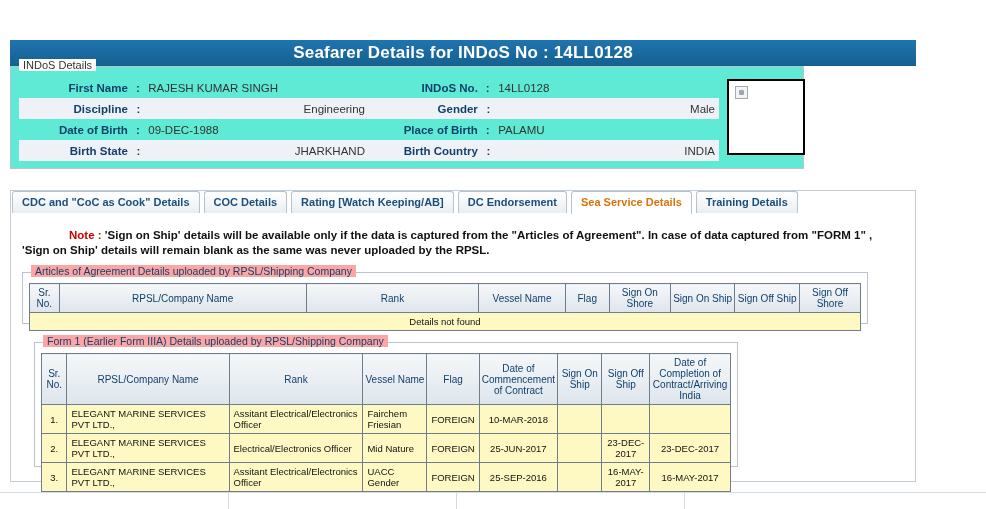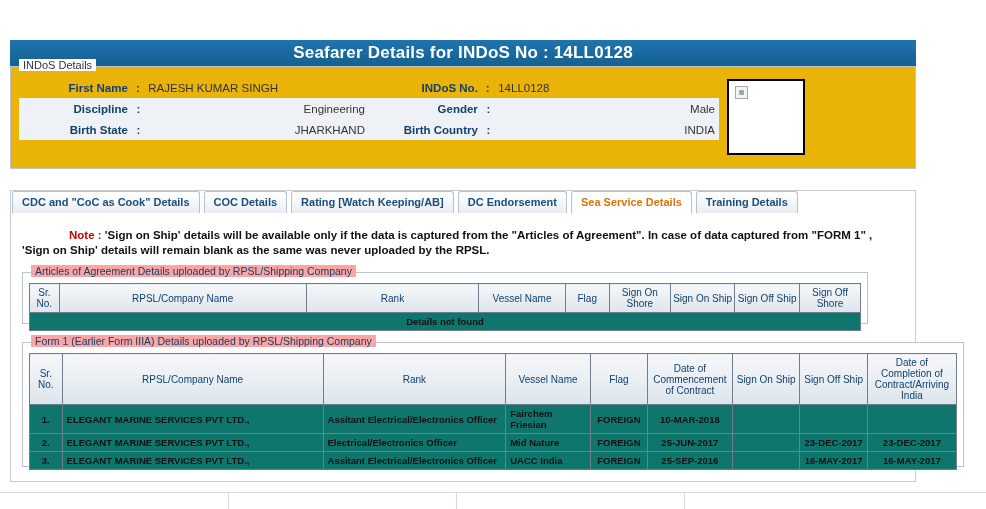--- a/index.html
+++ b/index.html
@@ -31,23 +31,23 @@
     font-size: 17px;
     text-align: center;
     line-height: 26px;
     letter-spacing: .2px;
   }
 
   
   .indos-fieldset {
     position: absolute;
     left: 10px; top: 66px;
-    width: 906px; height: 103px;
+    width: 794px; height: 103px;
     border: 1px solid #b9c4cf;
-    background: #eab308;
+    background: #5eead4;
   }
   .indos-legend {
     position: absolute;
     left: 8px; top: -8px;
     background: #ffffff;
     padding: 0 4px;
     font-size: 11px;
     color: #333;
   }
   .indos-table {
@@ -161,44 +161,44 @@
   .inner-legend {
     position: absolute;
     left: 8px; top: -8px;
     background: #fca5a5;
     padding: 0 4px;
     font-size: 10.5px;
     color: #12406b;
     white-space: nowrap;
   }
   #aoa-fs { left: 22px; top: 272px; width: 846px; height: 52px; }
-  #form1-fs { left: 22px; top: 342px; width: 942px; height: 125px; }
+  #form1-fs { left: 34px; top: 342px; width: 704px; height: 125px; }
 
   table.grid {
     border-collapse: collapse;
     width: 100%;
   }
   table.grid th {
     border: 1px solid #6f7d8c;
     background: #e8edf2;
     background: linear-gradient(#f6f8fa, #dde5ec);
     color: #12406b;
     font-size: 10px;
     font-weight: normal;
     text-align: center;
     padding: 3px 2px;
     line-height: 11px;
   }
   table.grid td {
     border: 1px solid #6f7d8c;
     font-size: 9.5px;
-    font-weight: bold;
+    font-weight: normal;
     color: #111;
     padding: 3px 4px;
-    background: #0f766e;
+    background: #fef9c3;
     line-height: 11px;
   }
   td.center { text-align: center; }
   .nodata {
     color: #cc0000;
     font-weight: bold;
     font-size: 11.5px;
     text-align: center;
     padding: 4px 0;
   }
@@ -238,20 +238,28 @@
         <td class="colon">:</td>
         <td class="val">14LL0128</td>
       </tr>
       <tr class="alt">
         <td class="lbl">Discipline</td>
         <td class="colon">:</td>
         <td class="val">Engineering</td>
         <td class="lbl">Gender</td>
         <td class="colon">:</td>
         <td class="val">Male</td>
+      </tr>
+      <tr>
+        <td class="lbl">Date of Birth</td>
+        <td class="colon">:</td>
+        <td class="val">09-DEC-1988</td>
+        <td class="lbl">Place of Birth</td>
+        <td class="colon">:</td>
+        <td class="val">PALAMU</td>
       </tr>
       <tr class="alt">
         <td class="lbl">Birth State</td>
         <td class="colon">:</td>
         <td class="val">JHARKHAND</td>
         <td class="lbl">Birth Country</td>
         <td class="colon">:</td>
         <td class="val">INDIA</td>
       </tr>
     </tbody>
@@ -340,21 +348,21 @@
             <td class="center">FOREIGN</td>
             <td class="center">25-JUN-2017</td>
             <td class="center"></td>
             <td class="center">23-DEC-2017</td>
             <td class="center">23-DEC-2017</td>
           </tr>
           <tr>
             <td class="center">3.</td>
             <td>ELEGANT MARINE SERVICES PVT LTD.,</td>
             <td>Assitant Electrical/Electronics Officer</td>
-            <td>UACC India</td>
+            <td>UACC Gender</td>
             <td class="center">FOREIGN</td>
             <td class="center">25-SEP-2016</td>
             <td class="center"></td>
             <td class="center">16-MAY-2017</td>
             <td class="center">16-MAY-2017</td>
           </tr>
         </tbody>
       </table>
     </div>
   </div>

